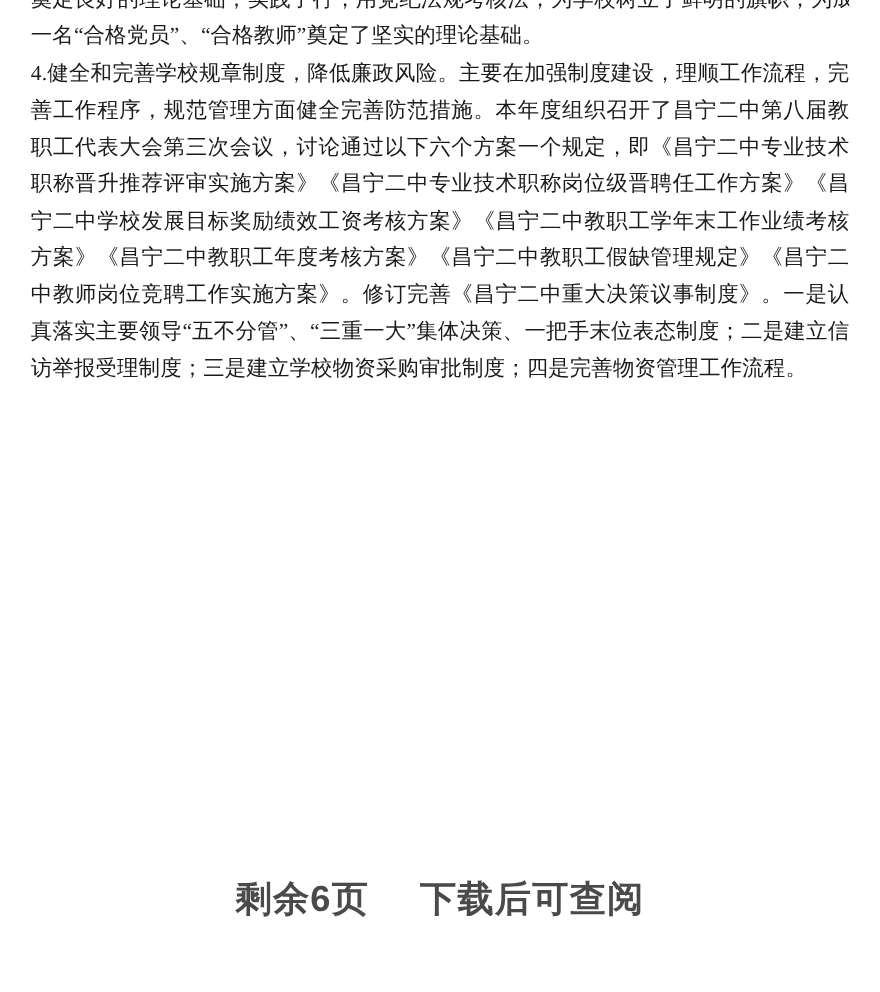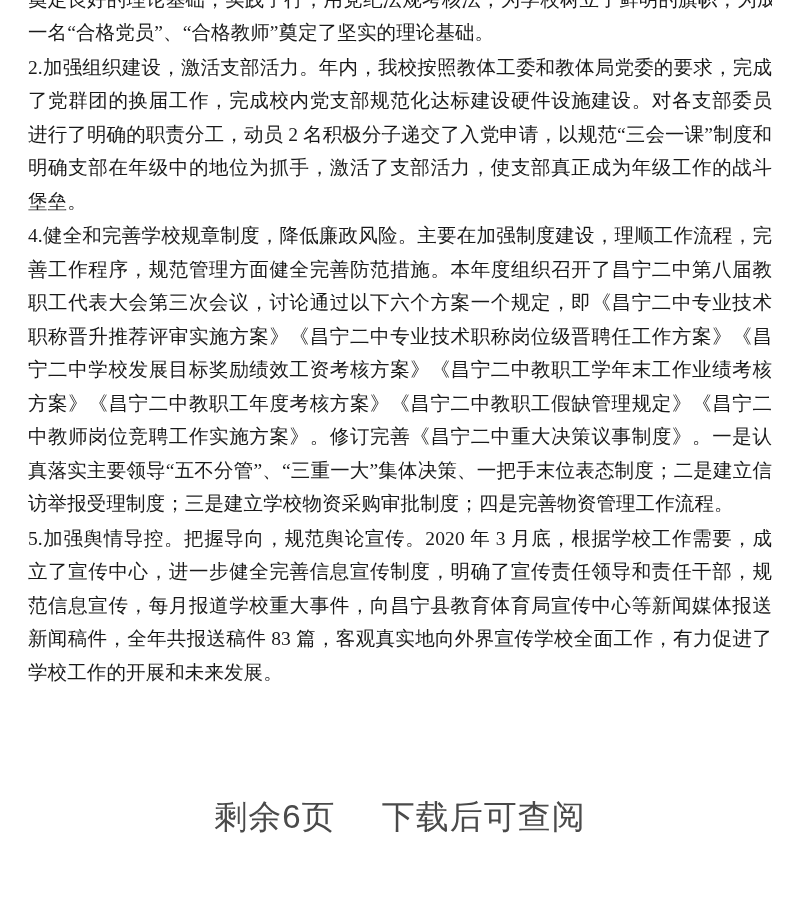--- a/index.html
+++ b/index.html
@@ -54,41 +54,40 @@
   .footer-notice {
     position: absolute;
     left: 0;
     right: 0;
     top: 795px;
     text-align: center;
     font-size: 33px;
     font-family: "Liberation Sans", "DejaVu Sans", sans-serif;
     color: #4a4a4a;
     letter-spacing: 1px;
+    font-weight: bold;
   }
   .footer-notice .gap {
     display: inline-block;
     width: 26px;
   }
 </style>
 </head>
 <body>
 
 <div class="page">
 
   <div class="doc-body">
 
     <div class="clipped-line">
       <span class="inner">奠定良好的理论基础，实践了行，用党纪法规考核法，为学校树立了鲜明的旗帜，为成</span>
     </div>
 
     <p class="para">一名“合格党员”、“合格教师”奠定了坚实的理论基础。</p>
-    <p class="para">2.加强组织建设，激活支部活力。年内，我校按照教体工委和教体局党委的要求，完成了党群团的换届工作，完成校内党支部规范化达标建设硬件设施建设。对各支部委员进行了明确的职责分工，动员 2 名积极分子递交了入党申请，以规范“三会一课”制度和明确支部在年级中的地位为抓手，激活了支部活力，使支部真正成为年级工作的战斗堡垒。</p>
     <p class="para">4.健全和完善学校规章制度，降低廉政风险。主要在加强制度建设，理顺工作流程，完善工作程序，规范管理方面健全完善防范措施。本年度组织召开了昌宁二中第八届教职工代表大会第三次会议，讨论通过以下六个方案一个规定，即《昌宁二中专业技术职称晋升推荐评审实施方案》《昌宁二中专业技术职称岗位级晋聘任工作方案》《昌宁二中学校发展目标奖励绩效工资考核方案》《昌宁二中教职工学年末工作业绩考核方案》《昌宁二中教职工年度考核方案》《昌宁二中教职工假缺管理规定》《昌宁二中教师岗位竞聘工作实施方案》。修订完善《昌宁二中重大决策议事制度》。一是认真落实主要领导“五不分管”、“三重一大”集体决策、一把手末位表态制度；二是建立信访举报受理制度；三是建立学校物资采购审批制度；四是完善物资管理工作流程。</p>
-    <p class="para">5.加强舆情导控。把握导向，规范舆论宣传。2020 年 3 月底，根据学校工作需要，成立了宣传中心，进一步健全完善信息宣传制度，明确了宣传责任领导和责任干部，规范信息宣传，每月报道学校重大事件，向昌宁县教育体育局宣传中心等新闻媒体报送新闻稿件，全年共报送稿件 83 篇，客观真实地向外界宣传学校全面工作，有力促进了学校工作的开展和未来发展。</p>
 
   </div>
 
   <div class="footer-notice">
     <span>剩余6页</span>
     <span class="gap"></span>
     <span>下载后可查阅</span>
   </div>
 
 </div>

